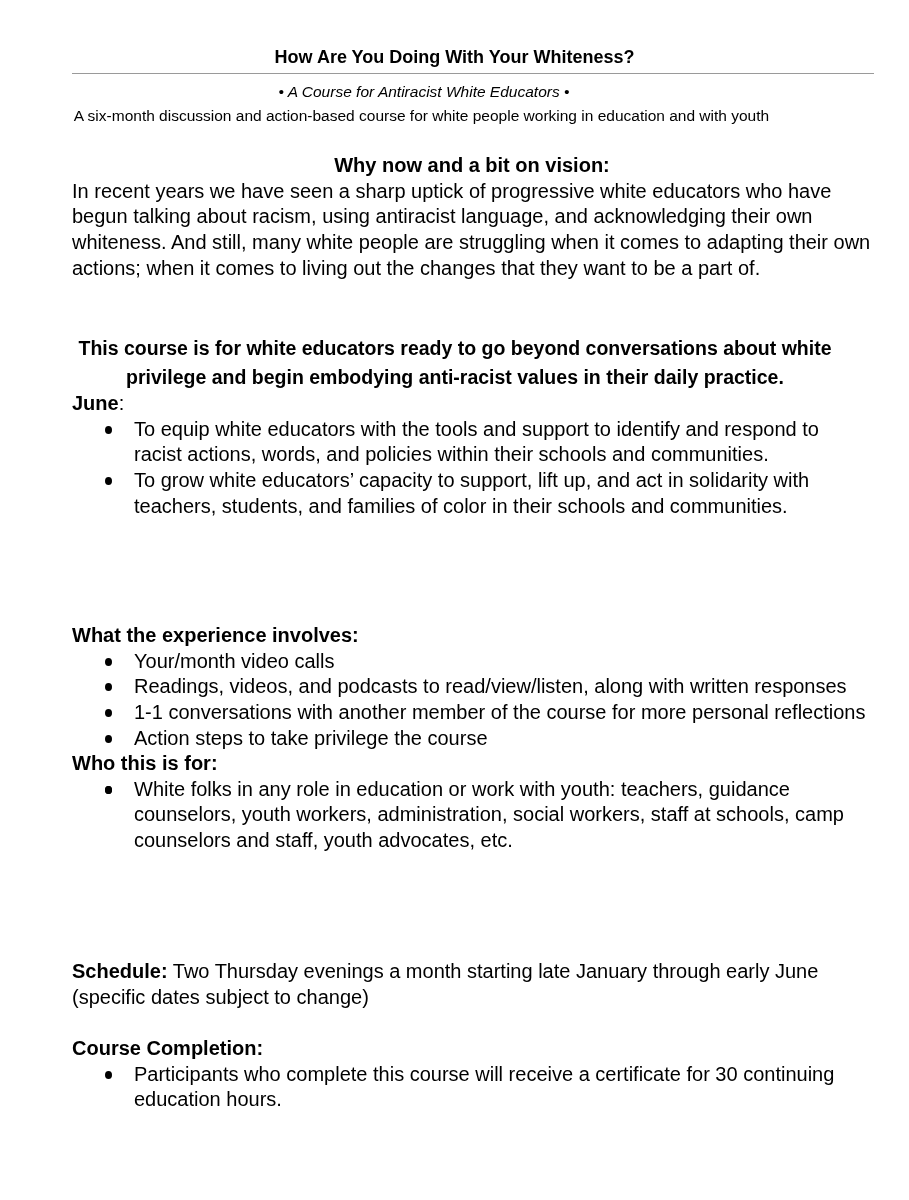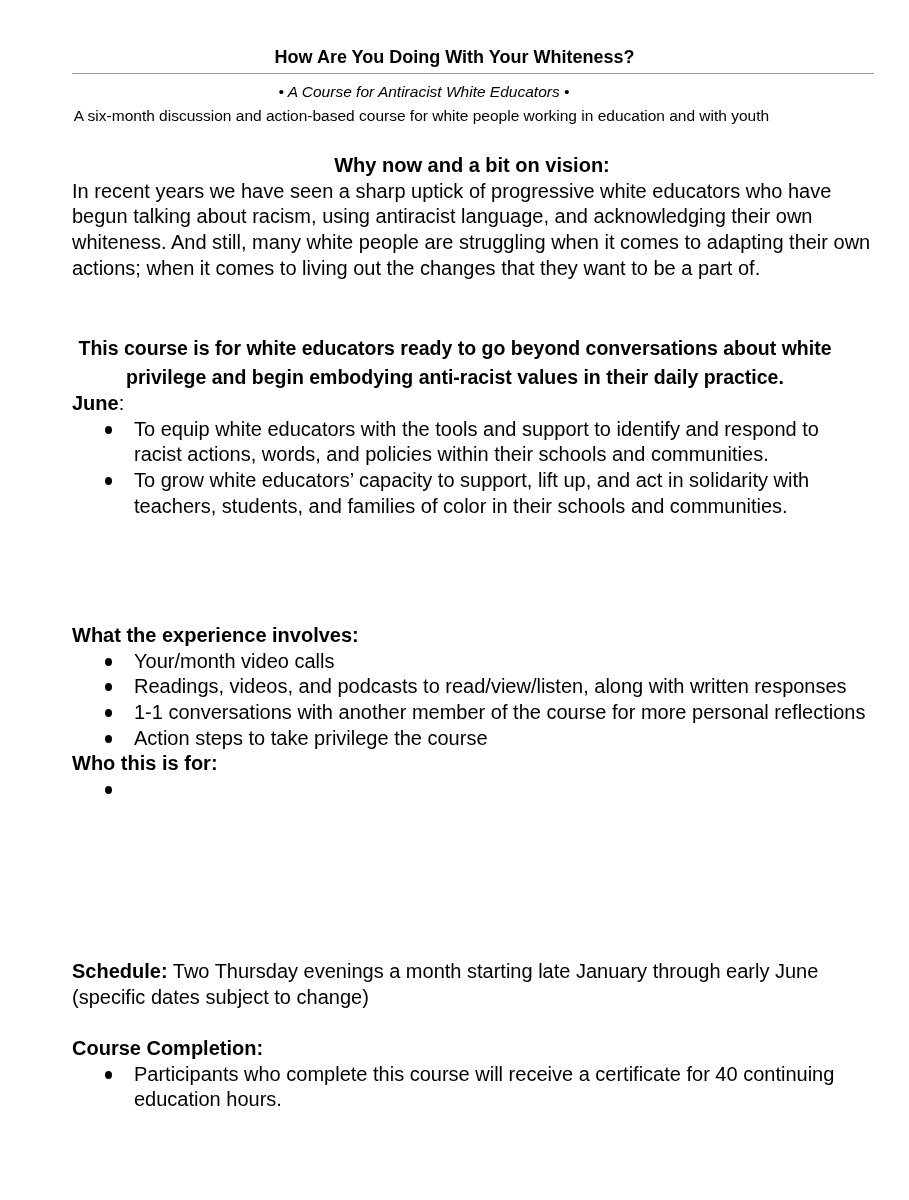--- a/index.html
+++ b/index.html
@@ -70,27 +70,28 @@
       <li><span class="dot"></span><span>Readings, videos, and podcasts to read/view/listen, along with written responses</span></li>
       <li><span class="dot"></span><span>1-1 conversations with another member of the course for more personal reflections</span></li>
       <li><span class="dot"></span><span>Action steps to take privilege the course</span></li>
     </ul>
   </div>
 
   <div class="body" style="top:751px;">
     <div class="bold">Who this is for:</div>
     <ul class="bullets">
       <li><span class="dot"></span></li>
+      <li><span class="dot"></span><span>White folks in any role in education or work with youth: teachers, guidance counselors, youth workers, administration, social workers, staff at schools, camp counselors and staff, youth advocates, etc.</span></li>
     </ul>
   </div>
 
   <div class="body" style="top:959px;">
     <span class="bold">Schedule:</span><span> Two Thursday evenings a month starting late January through early June (specific dates subject to change)</span>
   </div>
 
   <div class="body" style="top:1036px;">
     <div class="bold">Course Completion:</div>
     <ul class="bullets">
-      <li><span class="dot"></span><span>Participants who complete this course will receive a certificate for 40 continuing education hours.</span></li>
+      <li><span class="dot"></span><span>Participants who complete this course will receive a certificate for 30 continuing education hours.</span></li>
     </ul>
   </div>
 
 </div>
 
 </body></html>

